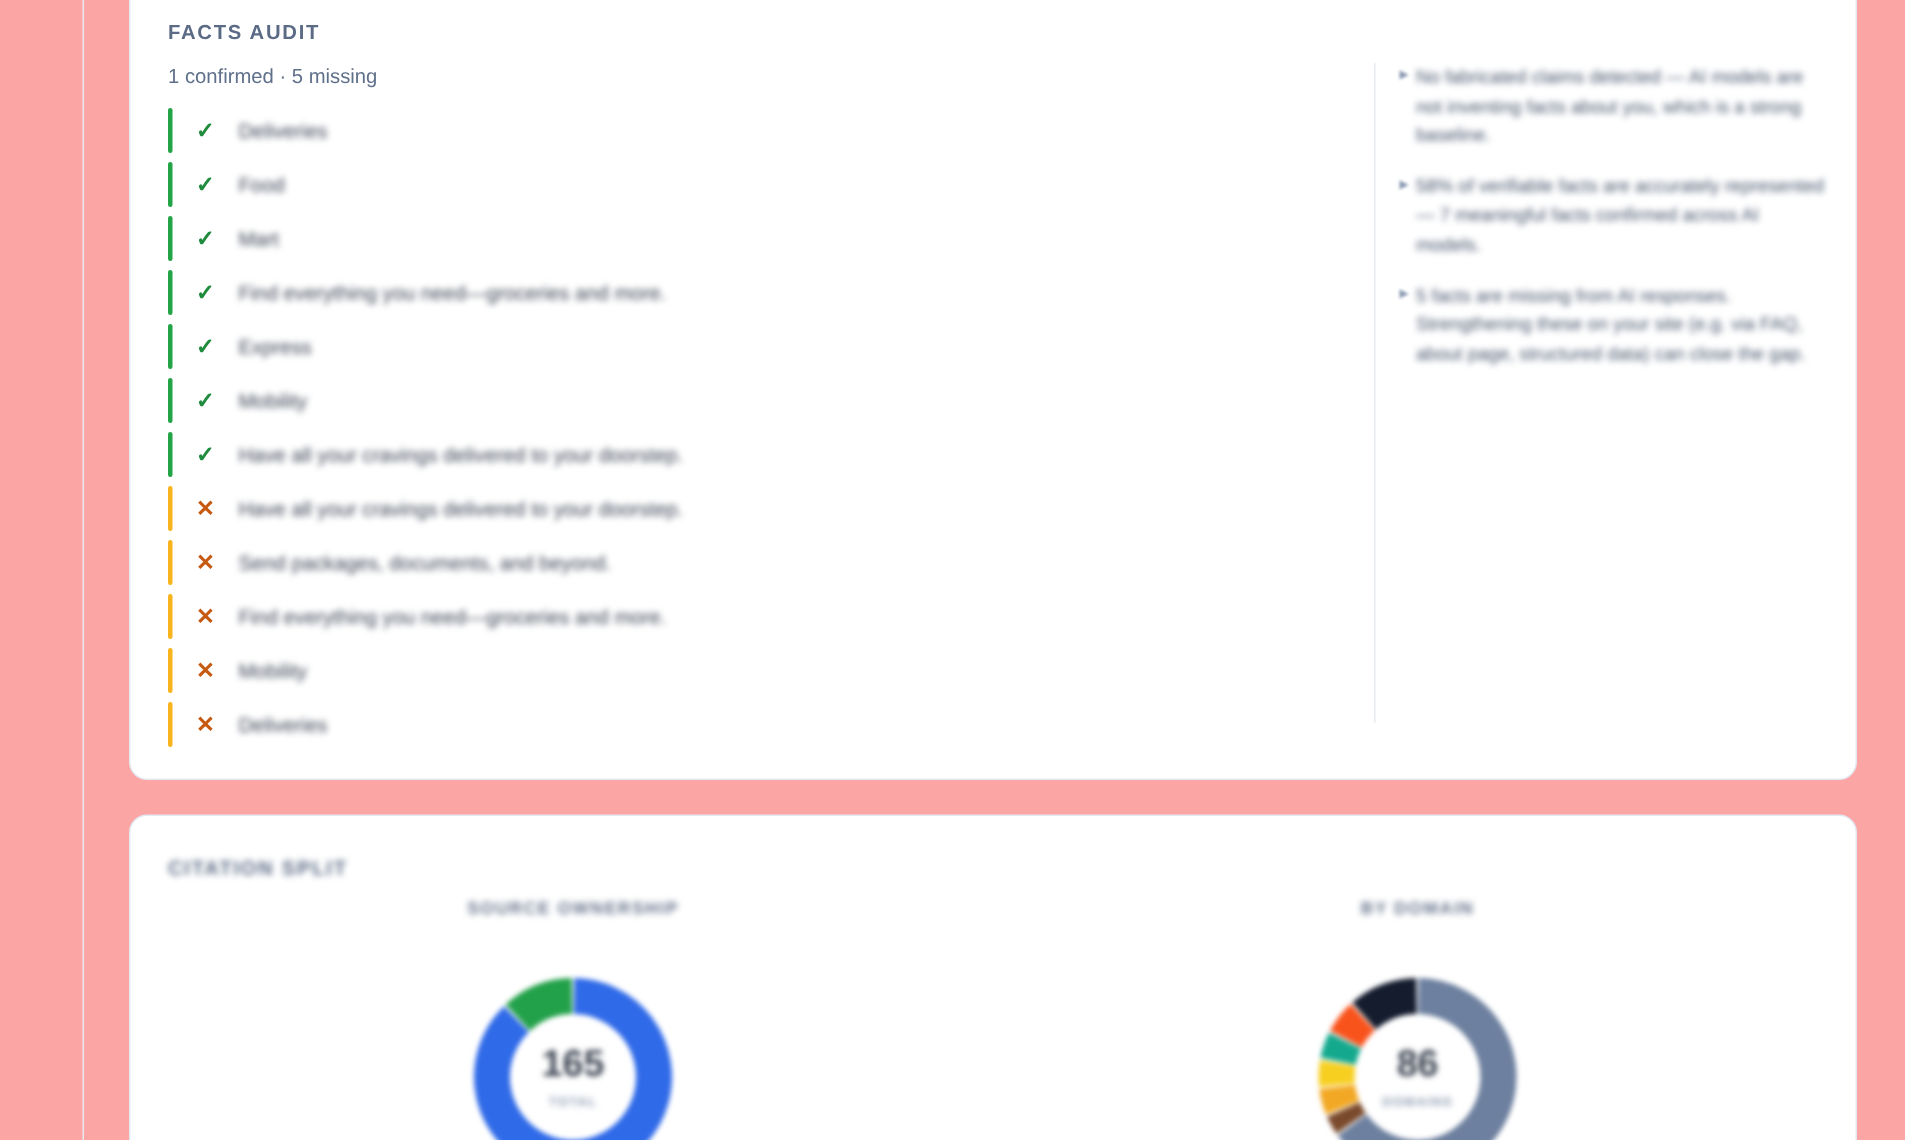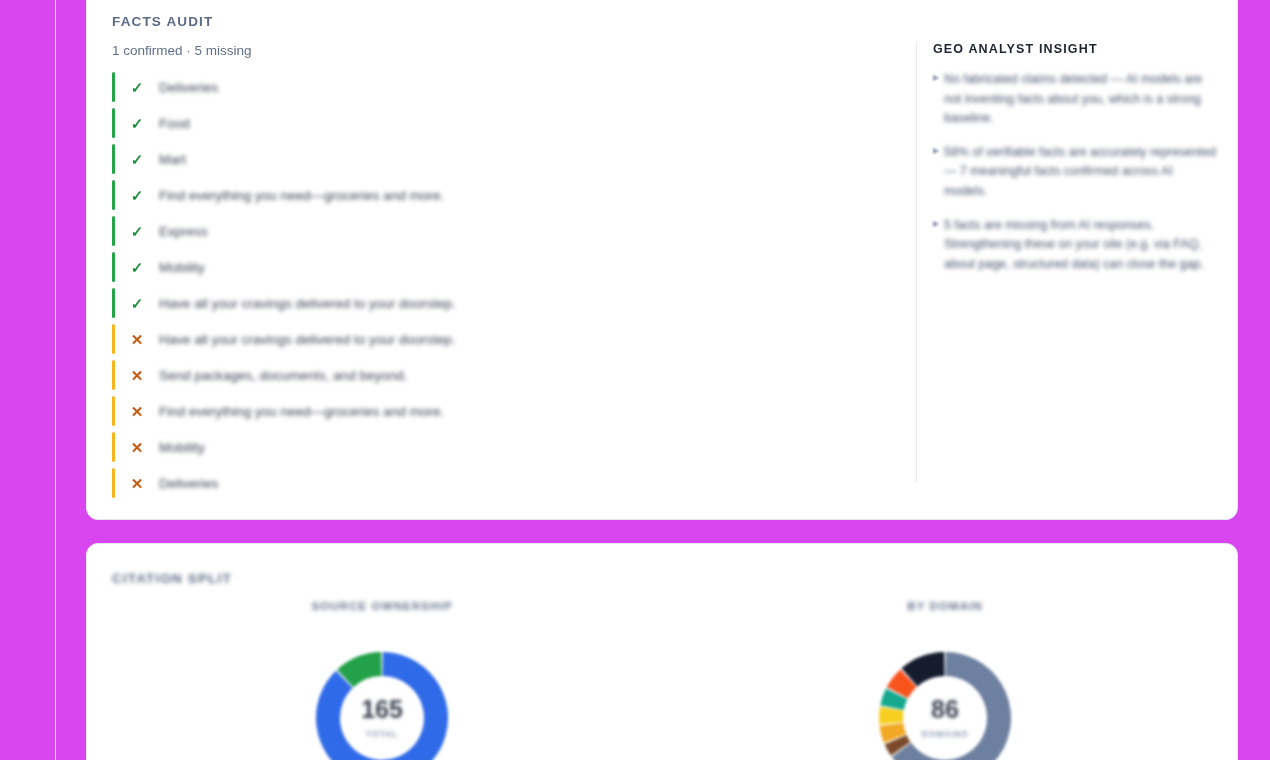--- a/index.html
+++ b/index.html
@@ -10,21 +10,21 @@
     overflow: hidden;
     background: #ffffff;
     font-family: "Liberation Sans", sans-serif;
     -webkit-font-smoothing: antialiased;
   }
 
   #page {
     position: relative;
     width: 1270px;
     height: 760px;
-    background: #d946ef;
+    background: #fca5a5;
     padding-left: 24px;
   }
 
   
   .gutter-divider {
     position: absolute;
     left: 55px;
     top: 0;
     width: 1px;
     height: 760px;
@@ -309,21 +309,20 @@
         <div class="fact-row missing">
           <span class="fact-bar"></span>
           <span class="fact-icon">✕</span>
           <span class="fact-label">Deliveries</span>
         </div>
       </div>
 
     <div class="insight-divider"></div>
 
     <aside class="insight">
-      <div class="insight-title">GEO ANALYST INSIGHT</div>
       <div id="insight-bullets">
           <div class="insight-item">
             <span class="insight-arrow">▶</span>
             <span class="insight-text">No fabricated claims detected — AI models are not inventing facts about you, which is a strong baseline.</span>
           </div>
           <div class="insight-item">
             <span class="insight-arrow">▶</span>
             <span class="insight-text">58% of verifiable facts are accurately represented — 7 meaningful facts confirmed across AI models.</span>
           </div>
           <div class="insight-item">

